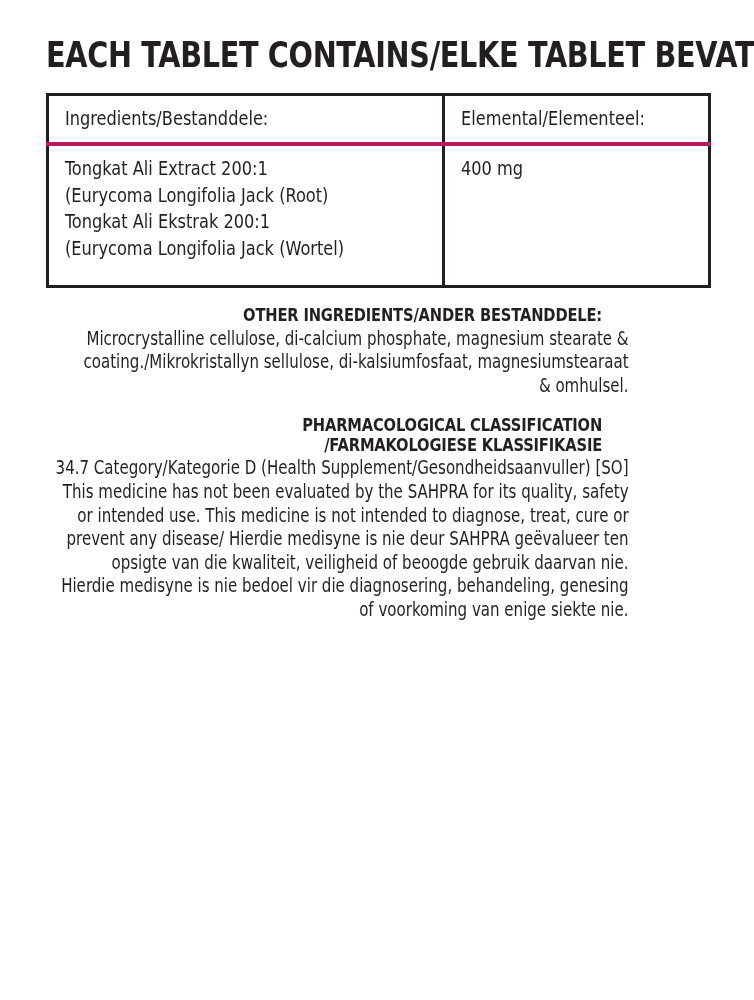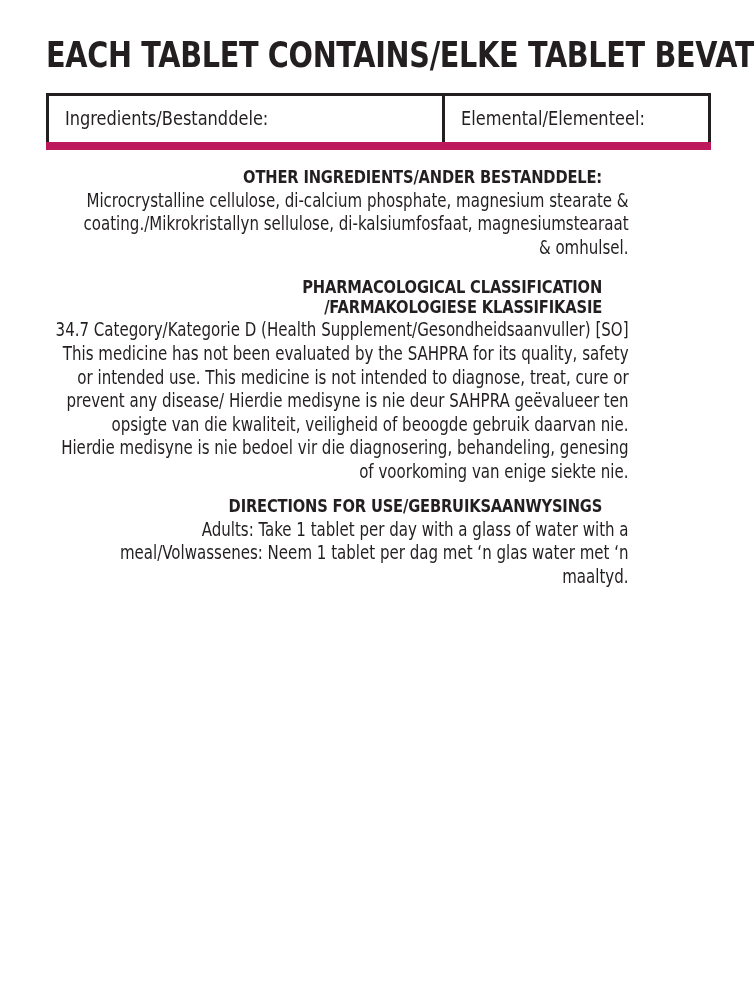--- a/index.html
+++ b/index.html
@@ -46,21 +46,21 @@
     margin: 0;
   }
   .ingredients-table td {
     border: 0;
     vertical-align: top;
     padding: 9px 0 10px 16px;
   }
   .ingredients-table .col-left  { width: 396px; }
   .ingredients-table .col-right { width: 266px; }
   .ingredients-table tr.header-row td {
-    border-bottom: 8px solid #be185d;
+    border-bottom: 4px solid #be185d;
     padding-bottom: 11px;
   }
   .ingredients-table td.col-right {
     border-left: 3px solid #231f20;
   }
   .cell-text {
     font-family: "DejaVu Sans Condensed", "DejaVu Sans", sans-serif;
     font-weight: 400;
     font-size: 20px;
     line-height: 1.32;
@@ -111,20 +111,31 @@
     </colgroup>
     <tbody>
       <tr class="header-row">
         <td class="col-left">
           <div class="cell-text">Ingredients/Bestanddele:</div>
         </td>
         <td class="col-right">
           <div class="cell-text">Elemental/Elementeel:</div>
         </td>
       </tr>
+      <tr class="body-row">
+        <td class="col-left">
+          <div class="cell-text">Tongkat Ali Extract 200:1
+(Eurycoma Longifolia Jack (Root)
+Tongkat Ali Ekstrak 200:1
+(Eurycoma Longifolia Jack (Wortel)</div>
+        </td>
+        <td class="col-right">
+          <div class="cell-text">400 mg</div>
+        </td>
+      </tr>
     </tbody>
   </table>
 
   <div class="section">
     <p class="section-heading">OTHER INGREDIENTS/ANDER BESTANDDELE:</p>
     <p class="section-body">Microcrystalline cellulose, di-calcium phosphate, magnesium stearate &amp;
 coating./Mikrokristallyn sellulose, di-kalsiumfosfaat, magnesiumstearaat
 &amp; omhulsel.</p>
   </div>
 
@@ -133,22 +144,16 @@
 /FARMAKOLOGIESE KLASSIFIKASIE</p>
     <p class="section-body">34.7 Category/Kategorie D (Health Supplement/Gesondheidsaanvuller) [SO]
 This medicine has not been evaluated by the SAHPRA for its quality, safety
 or intended use. This medicine is not intended to diagnose, treat, cure or
 prevent any disease/ Hierdie medisyne is nie deur SAHPRA geëvalueer ten
 opsigte van die kwaliteit, veiligheid of beoogde gebruik daarvan nie.
 Hierdie medisyne is nie bedoel vir die diagnosering, behandeling, genesing
 of voorkoming van enige siekte nie.</p>
   </div>
 
-  <div class="section tight">
-    <p class="section-heading">DIRECTIONS FOR USE/GEBRUIKSAANWYSINGS</p>
-    <p class="section-body">Adults: Take 1 tablet per day with a glass of water with a
-meal/Volwassenes: Neem 1 tablet per dag met ‘n glas water met ‘n
-maaltyd.</p>
-  </div>
 
 
 
 </div>
 
 </body></html>

